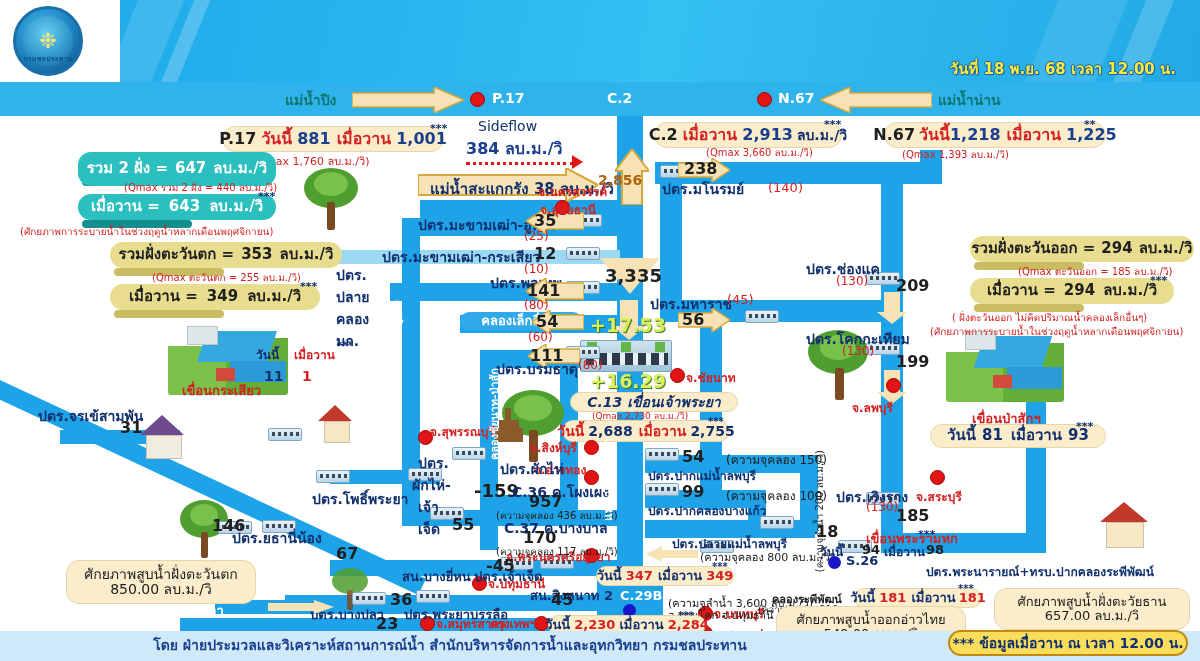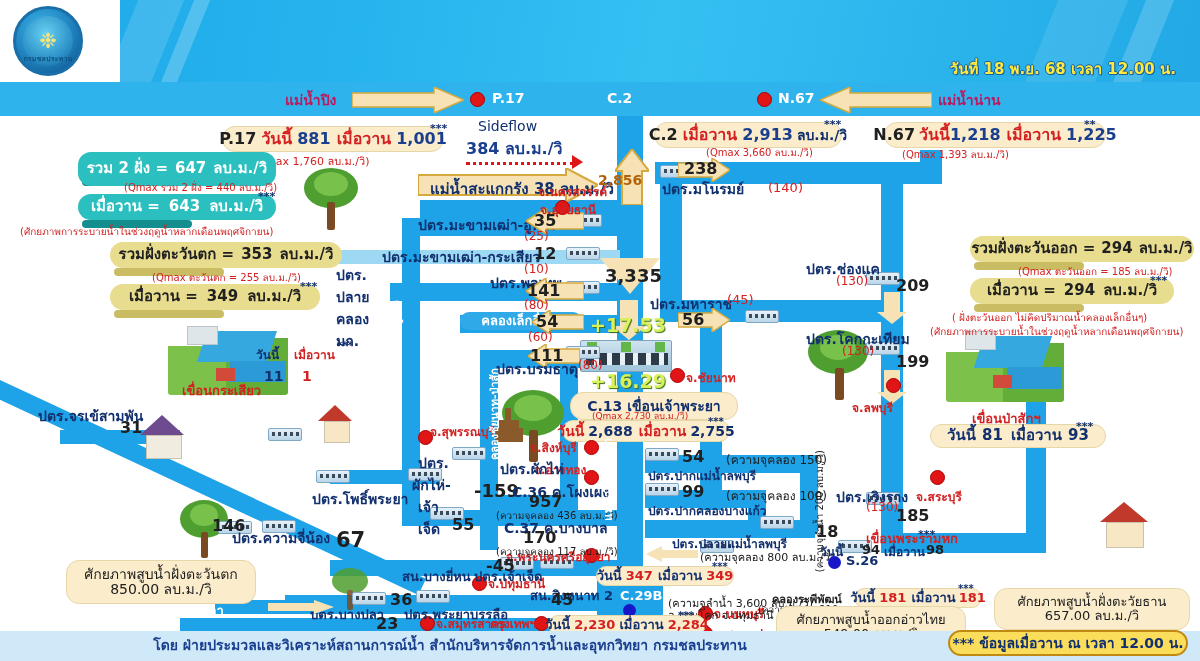--- a/index.html
+++ b/index.html
@@ -38,21 +38,21 @@
     font-size:34px;font-weight:bold;color:#ffe93f;
     text-shadow:-2px 0 #1763a0,0 -2px #1763a0,2px 0 #1763a0,0 2px #1763a0,2px 2px #1763a0,-2px 2px #1763a0,2px -2px #1763a0,-2px -2px #1763a0;
   }
   .hdr-date{
     position:absolute;right:24px;top:57px;font-size:15px;font-weight:bold;color:#ffe93f;
     text-shadow:-1px 0 #1763a0,0 -1px #1763a0,1px 0 #1763a0,0 1px #1763a0,1px 1px #1763a0;
   }
 
   
   .topband{position:absolute;left:0;top:82px;width:1200px;height:34px;background:#2eb3ec;}
-  .tb-label{position:absolute;font-size:14px;color:#be185d;font-weight:bold;top:89px;}
+  .tb-label{position:absolute;font-size:14px;color:#0f766e;font-weight:bold;top:89px;}
   .dot-red{position:absolute;width:15px;height:15px;border-radius:50%;background:#e11515;border:1px solid #a00;}
   .dot-blue{position:absolute;width:13px;height:13px;border-radius:50%;background:#1717c9;}
   .stn{position:absolute;font-size:14px;color:#ffffff;font-weight:bold;}
 
   
   .arrowR,.arrowL{position:absolute;}
   .arrowR svg,.arrowL svg{display:block;}
 
   
   .body-bg{position:absolute;left:0;top:116px;width:1200px;height:529px;background:#ffffff;}
@@ -385,21 +385,21 @@
   </div>
   <div class="txt bold t-org" style="left:598px;top:172px;font-size:14px;text-align:center;">2,856</div>
   <div style="position:absolute;left:600px;top:258px;width:0;height:0;border-left:30px solid transparent;border-right:30px solid transparent;border-top:36px solid #f6e2b4;"></div>
   <div class="txt bold t-dark" style="left:605px;top:265px;font-size:18px;">3,335</div>
   <div style="position:absolute;left:620px;top:300px;width:18px;height:28px;background:#f6e2b4;"></div>
   <div style="position:absolute;left:612px;top:326px;width:0;height:0;border-left:17px solid transparent;border-right:17px solid transparent;border-top:14px solid #f6e2b4;"></div>
 
   <div class="txt bold" style="left:590px;top:314px;font-size:19px;color:#d8f05a;text-shadow:1px 1px 1px #3a6a1a;">+17.53</div>
   <div class="txt bold" style="left:590px;top:370px;font-size:19px;color:#d8f05a;text-shadow:1px 1px 1px #3a6a1a;">+16.29</div>
 
-  <div class="bub bub-cream" style="left:570px;top:392px;width:168px;height:28px;font-size:14px;">
+  <div class="bub bub-cream" style="left:570px;top:392px;width:168px;height:20px;font-size:14px;font-style:italic;">
     <span class="t-navy bold">C.13 เขื่อนเจ้าพระยา</span>
   </div>
   <div class="txt t-red" style="left:592px;top:409px;font-size:9px;">(Qmax 2,730 ลบ.ม./วิ)</div>
   <div class="bub bub-cream" style="left:562px;top:420px;width:168px;height:22px;font-size:14px;">
     <span class="t-red bold">วันนี้</span>
     <span class="t-navy bold" style="margin-left:4px;">2,688</span>
     <span class="t-red bold" style="margin-left:6px;">เมื่อวาน</span>
     <span class="t-navy bold" style="margin-left:4px;">2,755</span>
   </div>
   <div class="txt bold t-navy" style="left:708px;top:416px;font-size:10px;">***</div>
@@ -515,22 +515,22 @@
   <div class="txt bold t-navy" style="left:336px;top:330px;font-size:14px;">มก.</div>
 
   <div class="txt bold t-navy" style="left:418px;top:452px;font-size:14px;">ปตร.</div>
   <div class="txt bold t-navy" style="left:412px;top:474px;font-size:14px;">ผักไห่-</div>
   <div class="txt bold t-navy" style="left:418px;top:496px;font-size:14px;">เจ้า</div>
   <div class="txt bold t-navy" style="left:418px;top:518px;font-size:14px;">เจ็ด</div>
   <div class="txt bold t-dark" style="left:452px;top:515px;font-size:16px;">55</div>
   <div class="txt bold t-dark" style="left:212px;top:516px;font-size:16px;">146</div>
 
   <div class="txt bold t-navy" style="left:312px;top:488px;font-size:14px;">ปตร.โพธิ์พระยา</div>
-  <div class="txt bold t-navy" style="left:232px;top:527px;font-size:14px;">ปตร.ความจี่น้อง</div>
-  <div class="txt bold t-dark" style="left:336px;top:528px;font-size:21px;">67</div>
+  <div class="txt bold t-navy" style="left:232px;top:527px;font-size:14px;">ปตร.ยธานี่น้อง</div>
+  <div class="txt bold t-dark" style="left:336px;top:544px;font-size:16px;">67</div>
   <div class="txt bold t-navy" style="left:38px;top:405px;font-size:14px;">ปตร.จรเข้สามพัน</div>
   <div class="txt bold t-dark" style="left:120px;top:418px;font-size:16px;">31</div>
   <div class="txt bold" style="left:196px;top:440px;font-size:12px;color:#fff;transform:rotate(25deg);transform-origin:left top;">คลองสองพี่น้อง</div>
 
   <div class="txt bold t-red" style="left:182px;top:380px;font-size:13px;">เขื่อนกระเสียว</div>
   <div class="txt bold t-navy" style="left:256px;top:345px;font-size:12px;">วันนี้</div>
   <div class="txt bold t-red" style="left:294px;top:345px;font-size:12px;">เมื่อวาน</div>
   <div class="txt bold t-navy" style="left:337px;top:340px;font-size:10px;">***</div>
   <div class="txt bold t-navy" style="left:264px;top:368px;font-size:14px;">11</div>
   <div class="txt bold t-red" style="left:302px;top:368px;font-size:14px;">1</div>
@@ -575,20 +575,21 @@
   <div class="txt bold t-dark" style="left:816px;top:522px;font-size:16px;">18</div>
 
   <div class="txt bold t-red" style="left:866px;top:528px;font-size:13px;">เขื่อนพระรามหก</div>
   <div class="txt bold t-navy" style="left:820px;top:542px;font-size:12px;">วันนี้</div>
   <div class="txt bold t-dark" style="left:862px;top:542px;font-size:13px;">94</div>
   <div class="txt bold t-navy" style="left:884px;top:542px;font-size:12px;">เมื่อวาน</div>
   <div class="txt bold t-dark" style="left:926px;top:542px;font-size:13px;">98</div>
   <div class="txt bold t-navy" style="left:918px;top:528px;font-size:11px;">***</div>
   <div class="dot-blue" style="left:828px;top:556px;"></div>
   <div class="txt bold t-navy" style="left:846px;top:553px;font-size:13px;">S.26</div>
+  <div class="txt bold t-navy" style="left:926px;top:562px;font-size:12px;">ปตร.พระนารายณ์+ทรบ.ปากคลองระพีพัฒน์</div>
 
   <div class="txt bold" style="left:620px;top:588px;font-size:13px;color:#ffffff;">C.29B</div>
   <div class="dot-blue" style="left:623px;top:604px;"></div>
   <div class="txt t-dark" style="left:668px;top:594px;font-size:11px;">(ความจุลำน้ำ 3,600 ลบ.ม./วิ)</div>
   <div class="txt t-dark" style="left:668px;top:606px;font-size:11px;">อ.สามโคก จ.ปทุมธานี</div>
   <div class="bub bub-cream" style="left:548px;top:615px;width:158px;height:20px;font-size:13px;">
     <span class="t-navy bold">วันนี้</span>
     <span class="t-red bold" style="margin-left:4px;">2,230</span>
     <span class="t-navy bold" style="margin-left:4px;">เมื่อวาน</span>
     <span class="t-red bold" style="margin-left:4px;">2,284</span>

